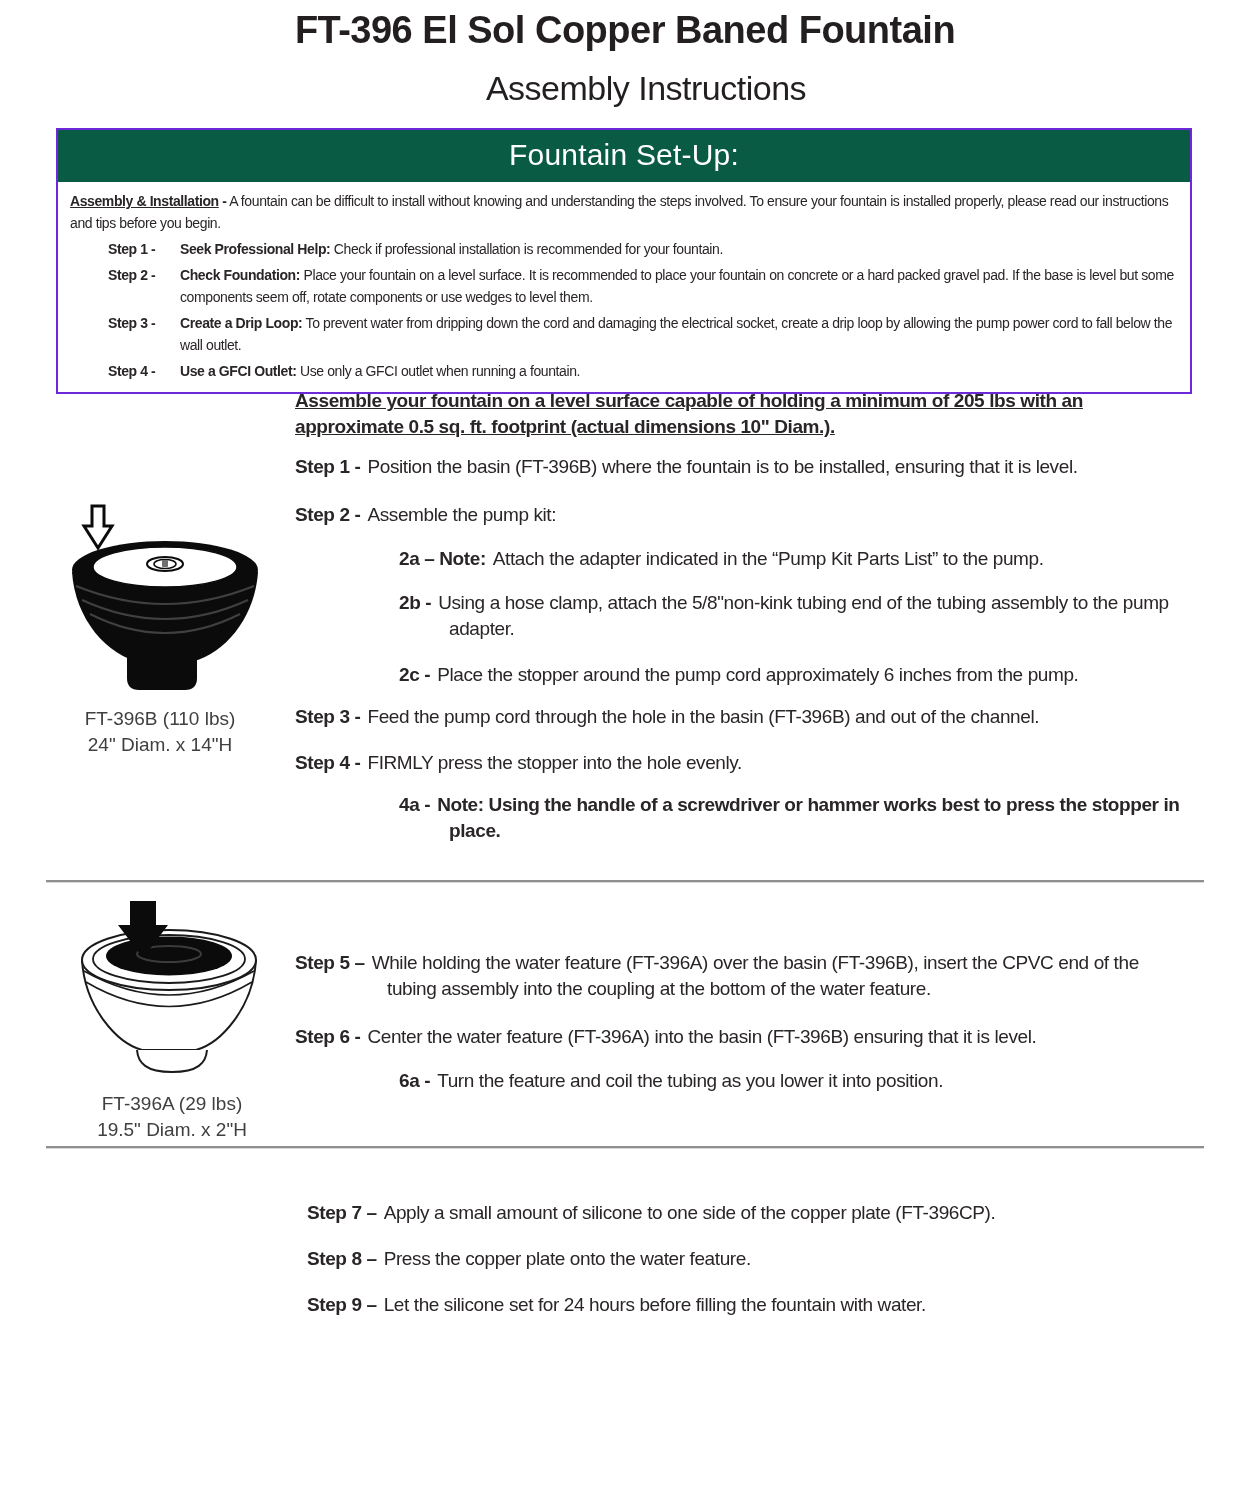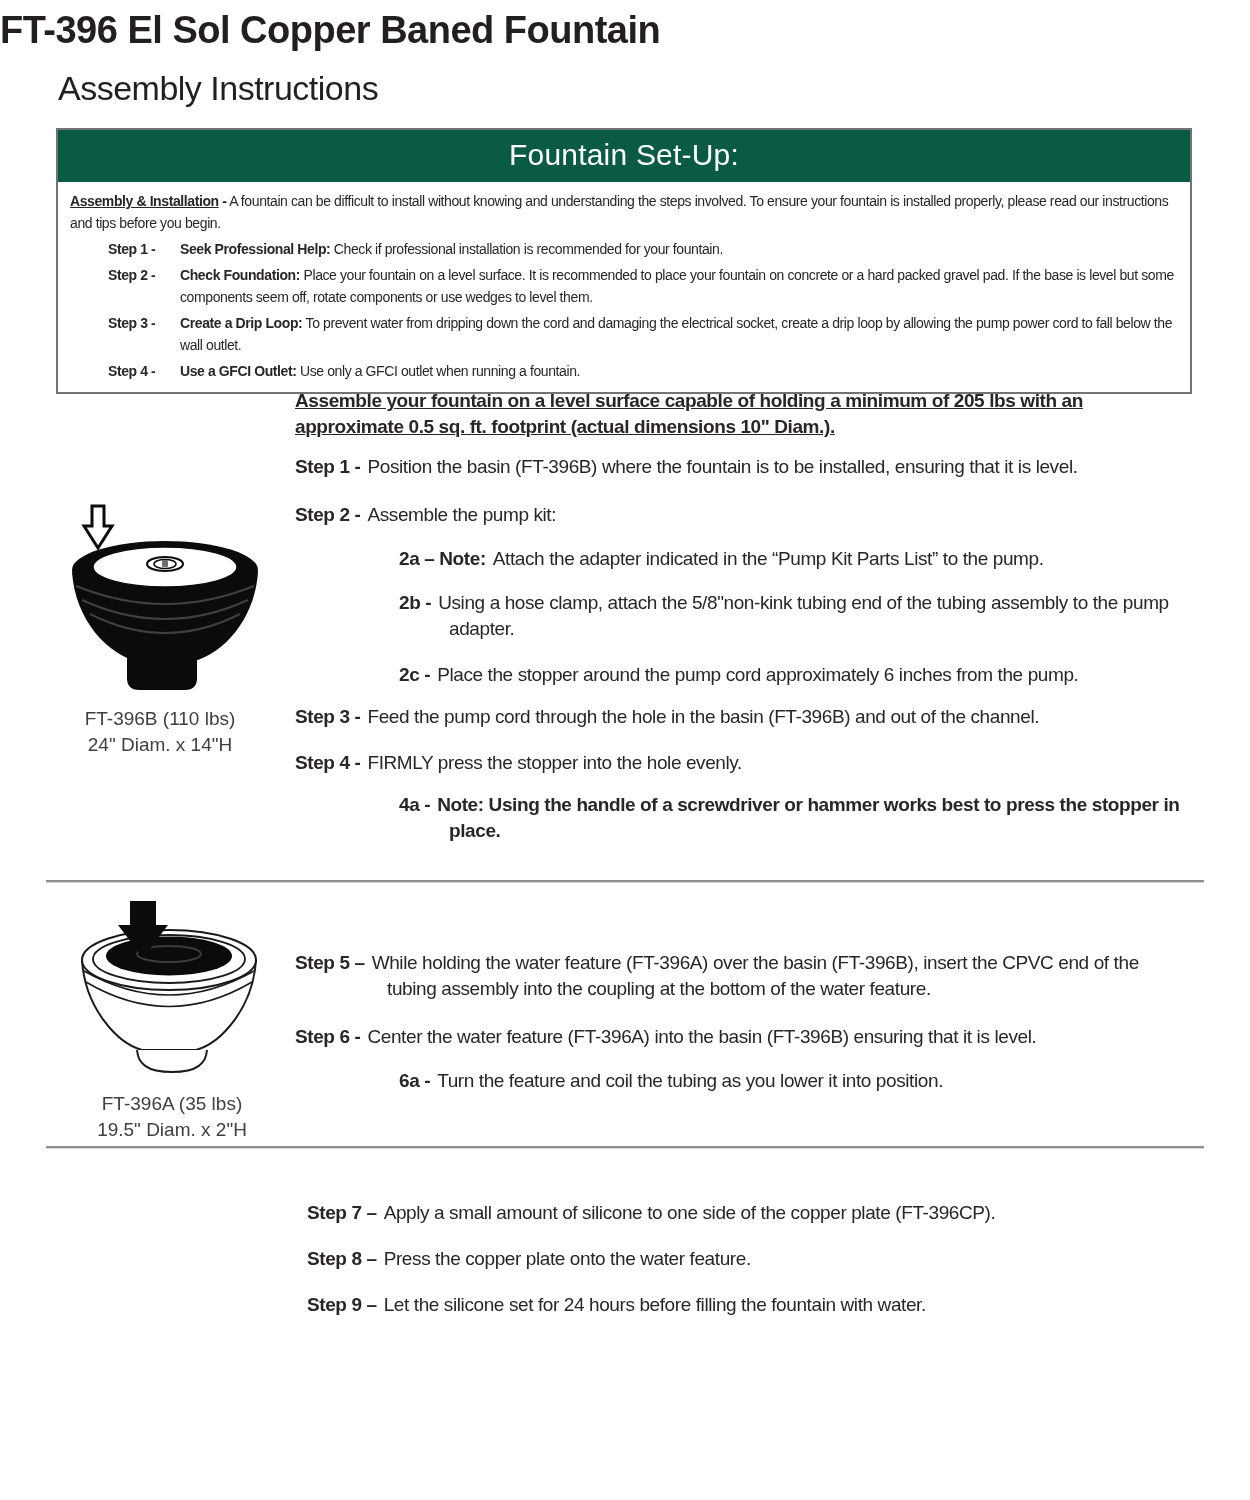--- a/index.html
+++ b/index.html
@@ -3,26 +3,26 @@
 <meta charset="utf-8">
 <style>
   html,body { margin:0; padding:0; }
   body {
     width:1250px; height:1500px; position:relative;
     background:#ffffff; color:#2a2526;
     font-family:"Liberation Sans", sans-serif;
   }
 
   
-  .title-block { position:absolute; top:8px; left:0; width:100%; color:#231f20; }
+  .title-block { position:absolute; top:8px; left:0; width:100%; text-align:center; color:#231f20; }
   .title-main { font-size:38px; font-weight:bold; letter-spacing:-0.5px; margin:0; line-height:44px; }
   .title-sub  { font-size:34px; font-weight:400; letter-spacing:-0.5px; margin:16px; line-height:40px;padding-left:42px; }
 
   
-  .setup-box { position:absolute; left:56px; top:128px; width:1136px; border:2px solid #737373; box-sizing:border-box; background:#fff; }
+  .setup-box { position:absolute; left:56px; top:128px; width:1136px; border:2px solid #6d28d9; box-sizing:border-box; background:#fff; }
   .setup-header { background:#0a5b43; color:#ffffff; text-align:center; font-size:30px; font-weight:400; padding:8px 0 10px; letter-spacing:0.2px; }
   .setup-content { padding:8px 10px 10px 12px; font-size:14px; line-height:22px; letter-spacing:-0.4px; color:#2a2526; }
   .sb-intro { margin:0 0 3px 0; }
   .sb-intro .lead { font-weight:bold; text-decoration:underline; }
   .sb-intro .dash { font-weight:bold; }
   .sb-step { display:flex; margin-top:4px; padding-left:38px; }
   .sb-label { flex:none; width:72px; font-weight:bold; }
   .sb-body { flex:1; }
   .sb-name { font-weight:bold; }
 
@@ -126,21 +126,21 @@
     <ellipse cx="97" cy="66" rx="76" ry="24" fill="#ffffff" stroke="#1a1a1a" stroke-width="1.8"></ellipse>
 
     <ellipse cx="97" cy="63" rx="63" ry="19.5" fill="#0b0b0b"></ellipse>
     <ellipse cx="97" cy="61" rx="32" ry="8" fill="none" stroke="#3c3c3c" stroke-width="2"></ellipse>
 
     <path d="M 65 157 C 66 170 74 179 100 179 C 126 179 134 170 135 157" fill="#ffffff" stroke="#1a1a1a" stroke-width="2"></path>
 
     <path d="M 58 8 H 84 V 32 H 96 L 71 65 L 46 32 H 58 Z" fill="#0b0b0b"></path>
   </svg>
   <div class="fig-caption">
-    <div>FT-396A (35 lbs)</div>
+    <div>FT-396A (29 lbs)</div>
     <div>19.5" Diam. x 2"H</div>
   </div>
 </div>
 
 <div class="divider" id="divider2"></div>
 
 <div class="section" id="sec1">
   <p class="surface-note">Assemble your fountain on a level surface capable of holding a minimum of 205 lbs with an approximate 0.5 sq. ft. footprint (actual dimensions 10" Diam.).</p>
 
   <p class="step mb22"><b class="step-label">Step 1 -</b><span>Position the basin (FT-396B) where the fountain is to be installed, ensuring that it is level.</span></p>

